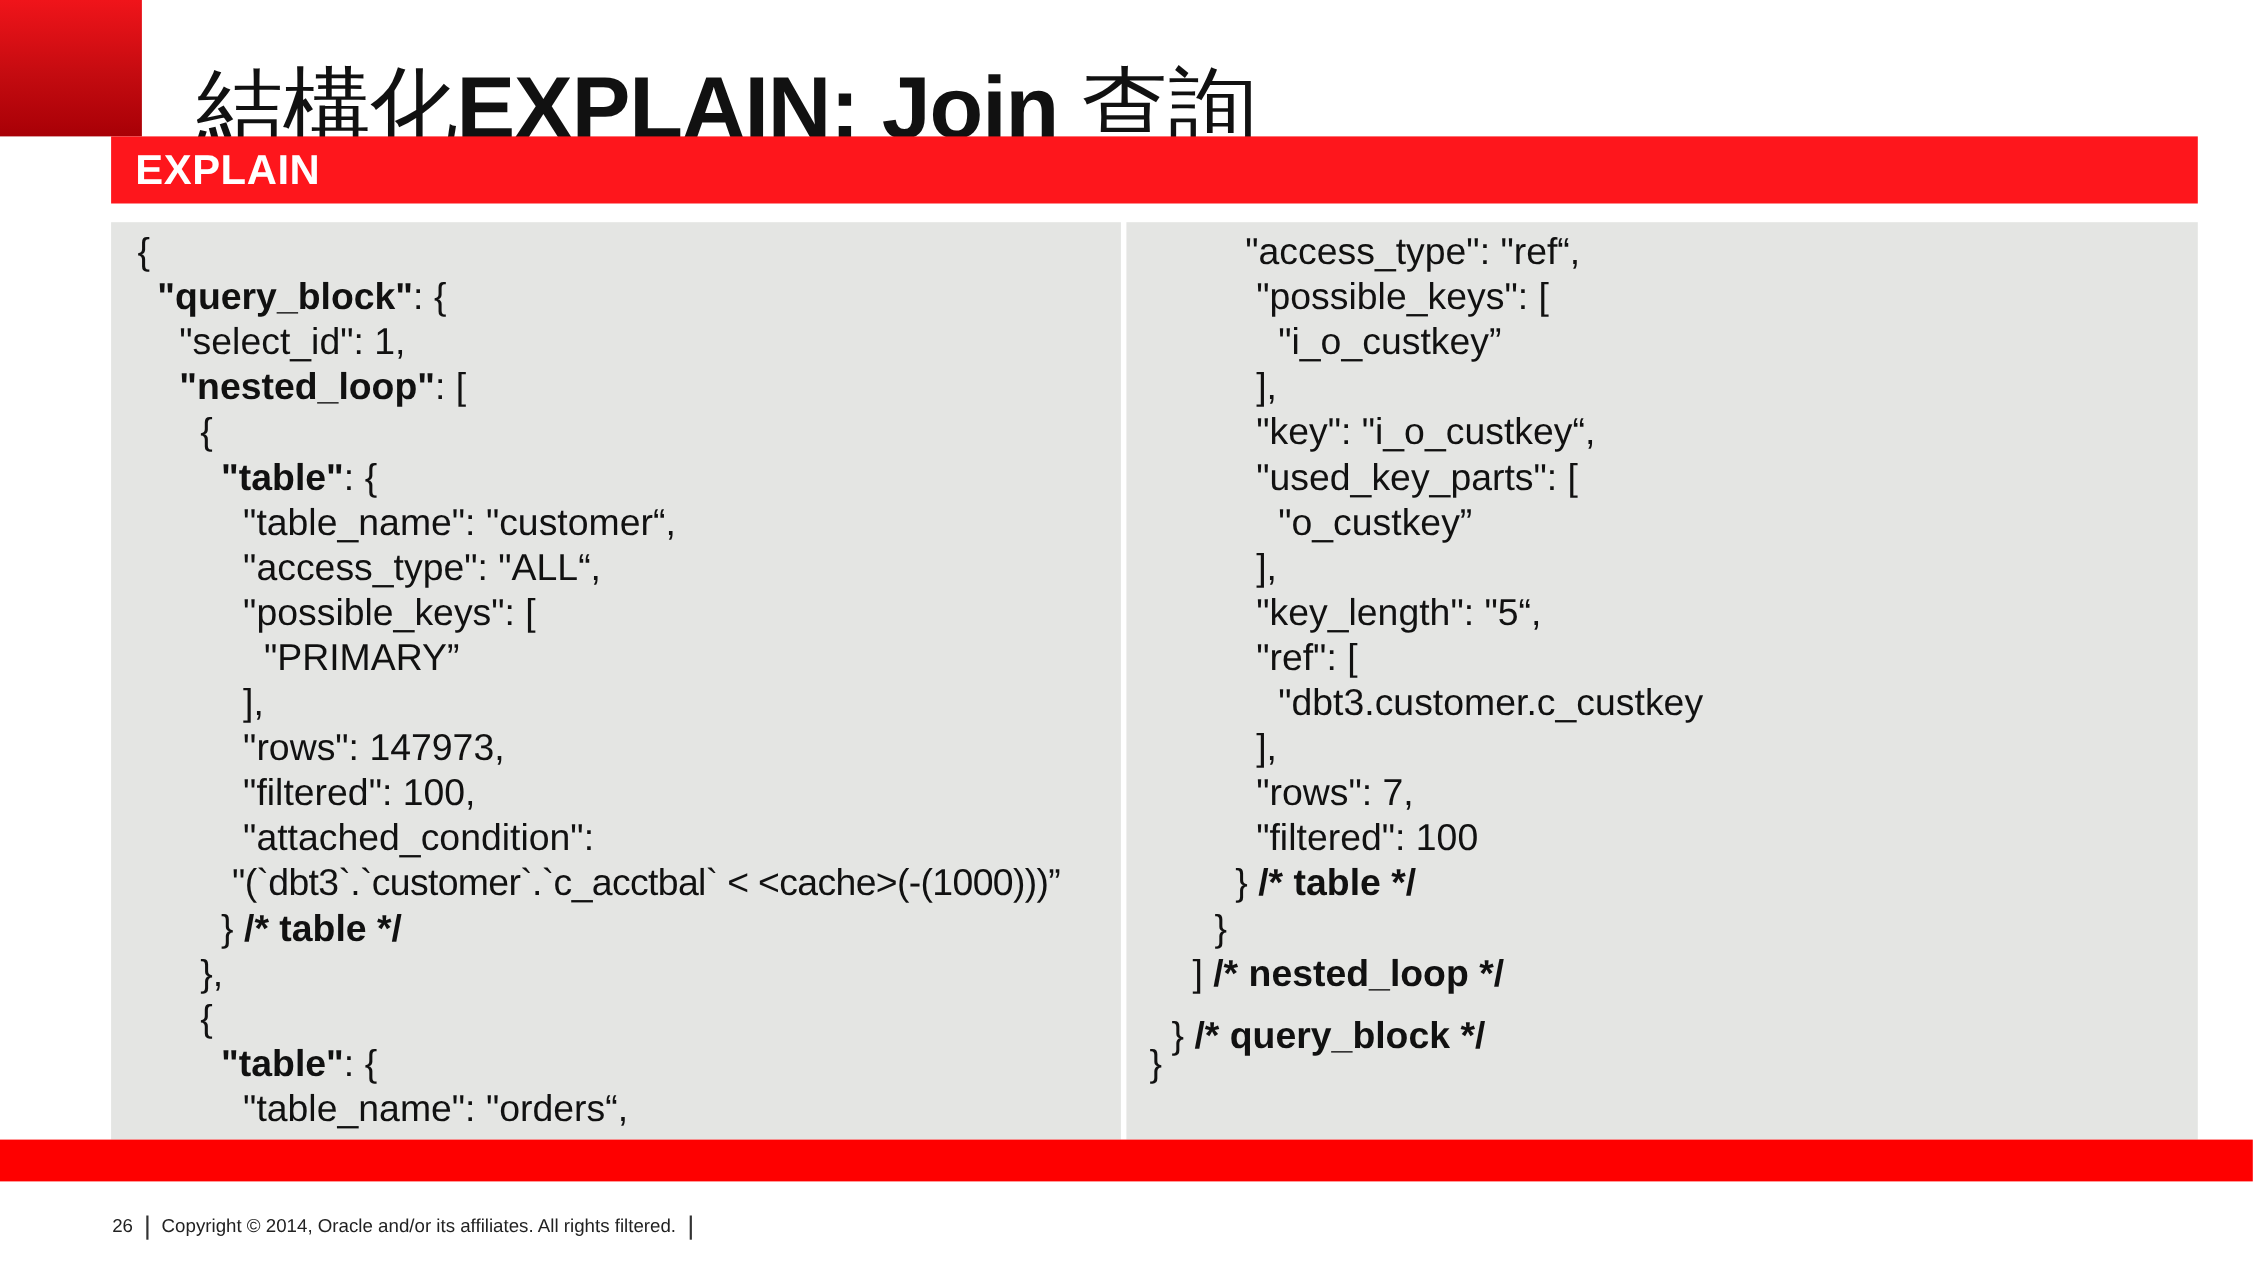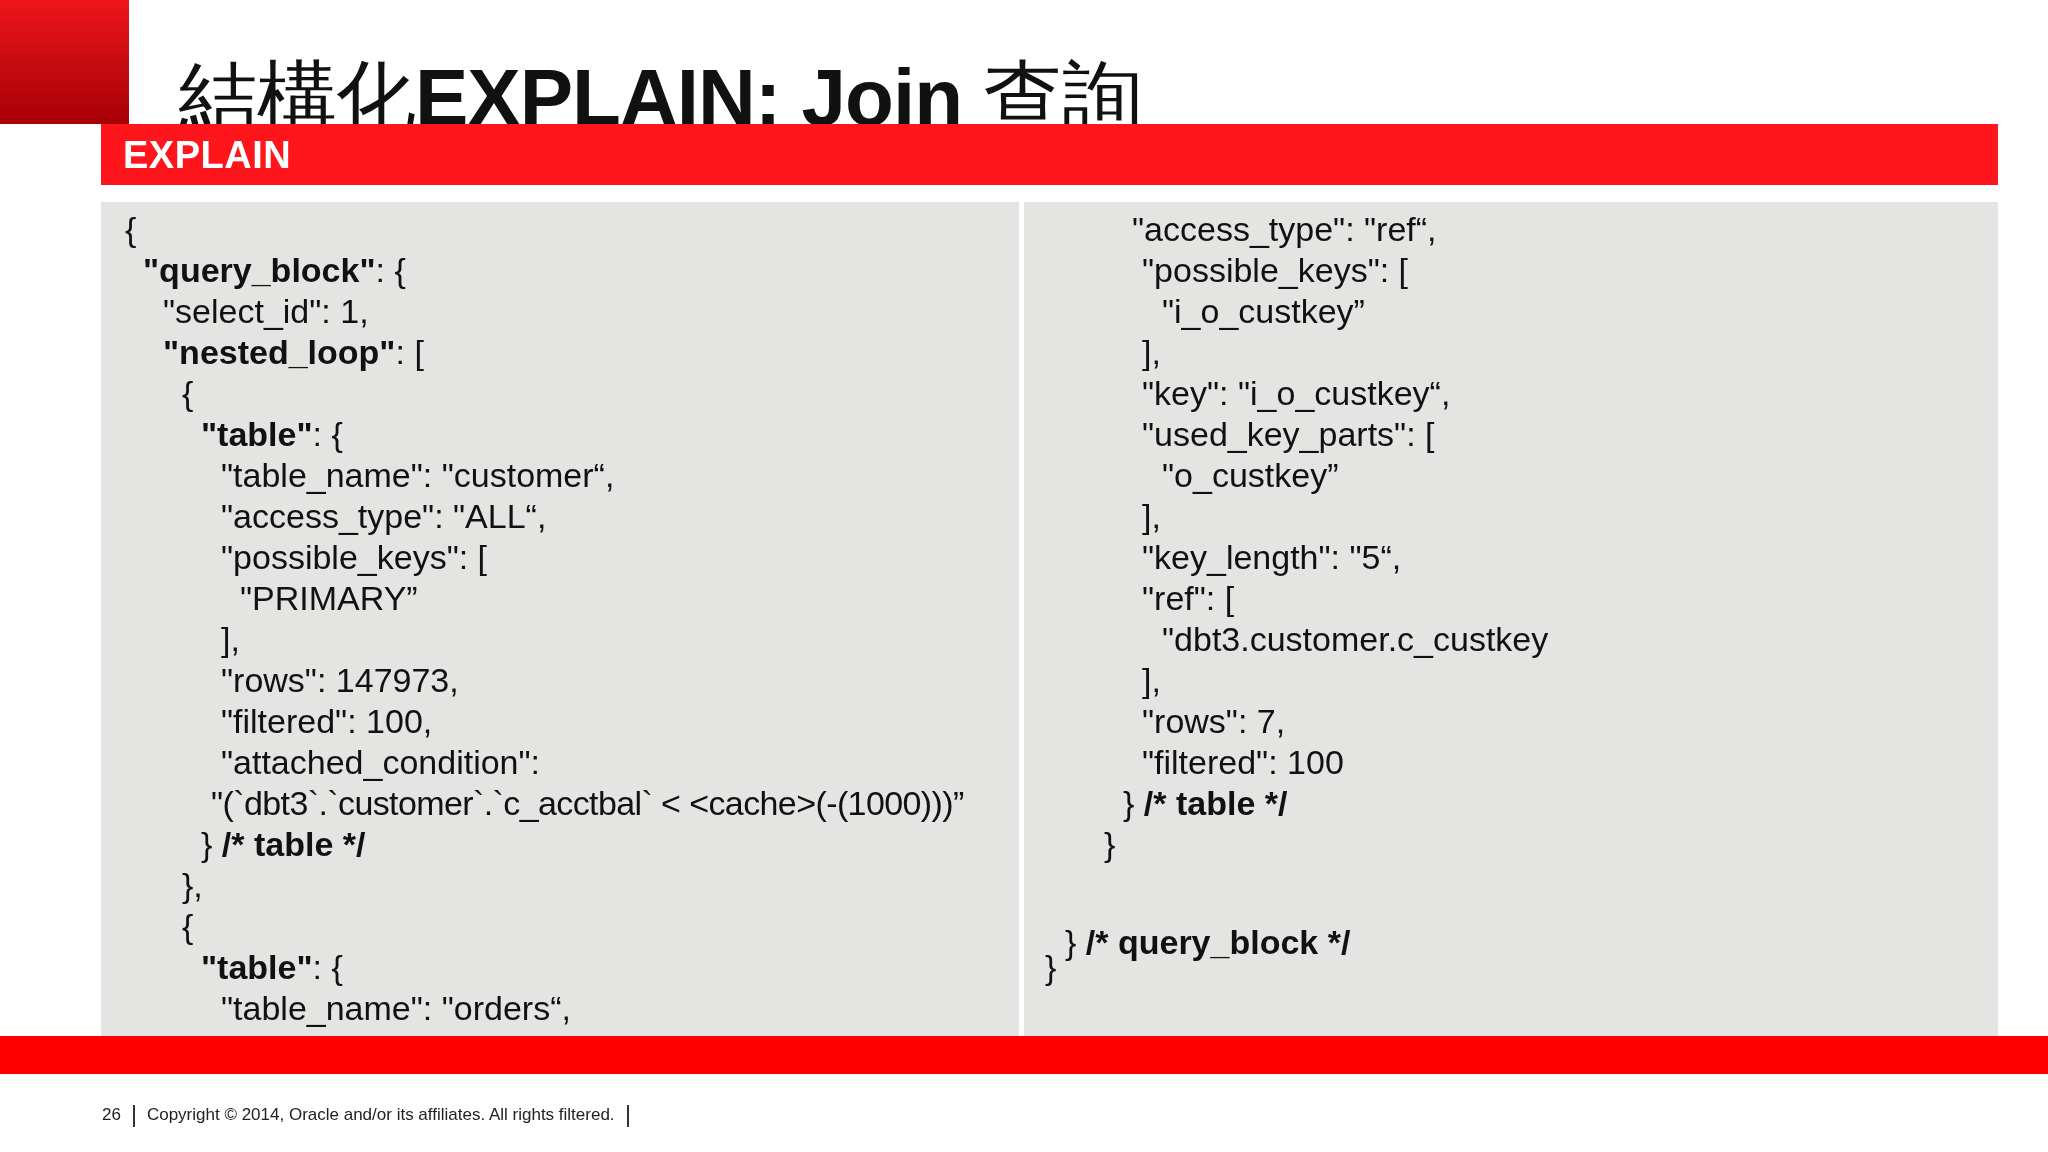--- a/index.html
+++ b/index.html
@@ -94,20 +94,21 @@
   <div class="line" style="left:138px;top:253px"><span>"o_custkey”</span><span class="b"></span><span></span></div>
   <div class="line" style="left:118px;top:294px"><span>],</span><span class="b"></span><span></span></div>
   <div class="line" style="left:118px;top:335px"><span>"key_length": "5“,</span><span class="b"></span><span></span></div>
   <div class="line" style="left:118px;top:376px"><span>"ref": [</span><span class="b"></span><span></span></div>
   <div class="line" style="left:138px;top:417px"><span>"dbt3.customer.c_custkey</span><span class="b"></span><span></span></div>
   <div class="line" style="left:118px;top:458px"><span>],</span><span class="b"></span><span></span></div>
   <div class="line" style="left:118px;top:499px"><span>"rows": 7,</span><span class="b"></span><span></span></div>
   <div class="line" style="left:118px;top:540px"><span>"filtered": 100</span><span class="b"></span><span></span></div>
   <div class="line" style="left:99px;top:581px"><span>} </span><span class="b">/* table */</span><span></span></div>
   <div class="line" style="left:80px;top:622px"><span>}</span><span class="b"></span><span></span></div>
+  <div class="line" style="left:60px;top:663px"><span>] </span><span class="b">/* nested_loop */</span><span></span></div>
   <div class="line" style="left:41px;top:720px"><span>} </span><span class="b">/* query_block */</span><span></span></div>
   <div class="line" style="left:21px;top:745px"><span>}</span><span class="b"></span><span></span></div>
 </div>
 
 <div class="bbar">
   
 </div>
 
 <div class="footer">
   <span>26</span><span class="sep"></span><span>Copyright © 2014, Oracle and/or its affiliates. All rights filtered.</span><span class="sep"></span>

